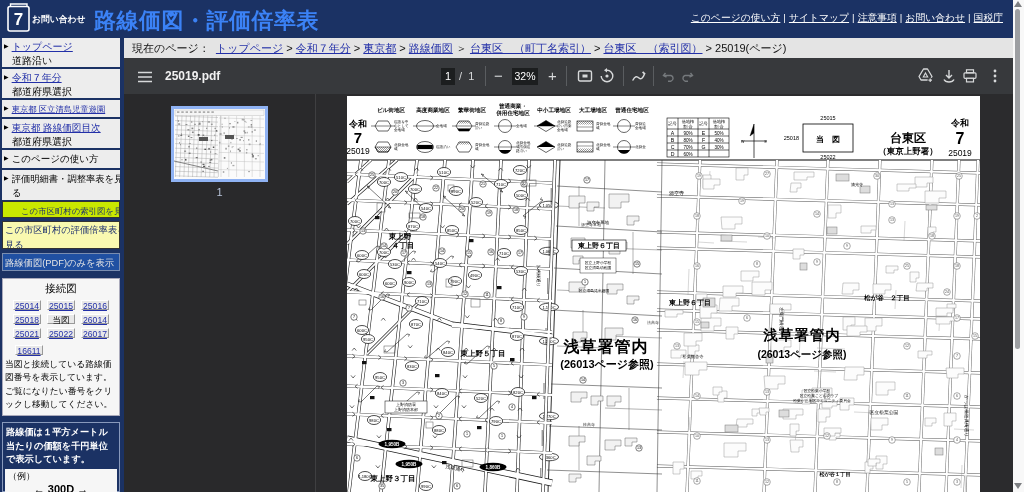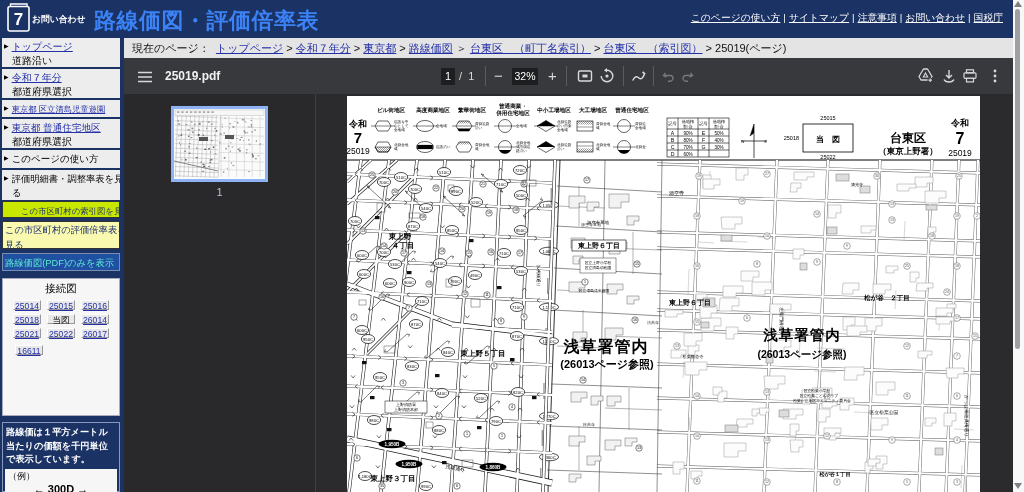--- a/index.html
+++ b/index.html
@@ -13,30 +13,31 @@
       <path d="M3.5,3.5 L3.5,1 L20,1 L20,3.5" fill="none" stroke="#fff" stroke-width="1.4"></path>
       <text x="11.5" y="22" font-size="17" font-weight="bold" fill="#fff" text-anchor="middle">7</text>
     </svg></div>
 <div class="abs" style="left:32px;top:14px;color:#fff;font-size:8.8px;font-weight:bold">お問い合わせ</div>
 <div class="abs" style="left:94px;top:6px;color:#3b82f6;font-size:22px;font-weight:bold;letter-spacing:0.5px">路線価図・評価倍率表</div>
 <div class="abs" style="right:21px;top:12px;color:#fff;font-size:9.8px;font-weight:normal"><a style="color:#fff">このページの使い方</a><span style="padding:0 3px">|</span><a style="color:#fff">サイトマップ</a><span style="padding:0 3px">|</span><a style="color:#fff">注意事項</a><span style="padding:0 3px">|</span><a style="color:#fff">お問い合わせ</a><span style="padding:0 3px">|</span><a style="color:#fff">国税庁</a></div>
 <div class="abs" style="left:0;top:38px;width:124px;height:454px;background:#1b3264"></div>
 <div class="abs" style="left:2px;top:38px;width:118px;height:29px;background:#ededed;color:#000;line-height:12.4px;padding:1px 1px 0 2px;white-space:nowrap;overflow:hidden;"><span style="font-size:6px;vertical-align:2px;color:#000;margin-right:3px">▶</span><a style="color:#2330a8;font-size:10px">トップページ</a><br><span style="padding-left:8px;font-size:10px">道路沿い</span></div>
 <div class="abs" style="left:2px;top:69px;width:118px;height:29px;background:#ededed;color:#000;line-height:12.4px;padding:1px 1px 0 2px;white-space:nowrap;overflow:hidden;"><span style="font-size:6px;vertical-align:2px;color:#000;margin-right:3px">▶</span><a style="color:#2330a8;font-size:10px">令和７年分</a><br><span style="padding-left:8px;font-size:10px">都道府県選択</span></div>
 <div class="abs" style="left:2px;top:100px;width:118px;height:17px;background:#ededed;color:#000;line-height:12.4px;padding:1px 1px 0 2px;white-space:nowrap;overflow:hidden;line-height:12px"><span style="font-size:6px;vertical-align:2px;color:#000;margin-right:3px">▶</span><a style="color:#2330a8;font-size:8.3px">東京都 区立清島児童遊園</a></div>
-<div class="abs" style="left:2px;top:119px;width:118px;height:29px;background:#ededed;color:#000;line-height:12.4px;padding:1px 1px 0 2px;white-space:nowrap;overflow:hidden;"><span style="font-size:6px;vertical-align:2px;color:#000;margin-right:3px">▶</span><a style="color:#2330a8;font-size:9.6px">東京都 普通住宅地区</a><br><span style="padding-left:8px;font-size:10px">都道府県選択</span></div>
+<div class="abs" style="left:2px;top:119px;width:118px;height:29px;background:#ededed;color:#000;line-height:12.4px;padding:1px 1px 0 2px;white-space:nowrap;overflow:hidden;"><span style="font-size:6px;vertical-align:2px;color:#000;margin-right:3px">▶</span><a style="color:#2330a8;font-size:9.6px">東京都 路線価図目次</a><br><span style="padding-left:8px;font-size:10px">都道府県選択</span></div>
 <div class="abs" style="left:2px;top:150px;width:118px;height:18px;background:#ededed;color:#000;line-height:12.4px;padding:1px 1px 0 2px;white-space:nowrap;overflow:hidden;"><span style="font-size:6px;vertical-align:2px;color:#000;margin-right:3px">▶</span><span style="padding-left:0px;font-size:9.5px">このページの使い方</span></div>
 <div class="abs" style="left:2px;top:170px;width:118px;height:30px;background:#ededed;color:#000;line-height:12.4px;padding:1px 1px 0 2px;white-space:nowrap;overflow:hidden;line-height:12px"><span style="font-size:6px;vertical-align:2px;color:#000;margin-right:3px">▶</span><span style="padding-left:0px;font-size:9.3px">評価明細書・調整率表を見</span><br><span style="padding-left:8px;font-size:9.3px">る</span></div>
 <div class="abs" style="left:2px;top:201px;width:118px;height:17px;background:#c9e800;color:#000;line-height:12.4px;padding:1px 1px 0 18px;white-space:nowrap;overflow:hidden;border:1px solid #333;padding-top:1px"><span style="font-size:8.4px;color:#1c2f6e">この市区町村の索引図を見る</span></div>
 <div class="abs" style="left:2px;top:221px;width:118px;height:28px;background:#f9f9b0;color:#000;line-height:12.4px;padding:1px 1px 0 2px;white-space:nowrap;overflow:hidden;border:1px solid #333;padding-top:0;line-height:12.5px"><span style="font-size:9.3px;color:#1c2f6e">この市区町村の評価倍率表を</span><br><span style="font-size:9.3px;color:#1c2f6e">見る</span></div>
-<div class="abs" style="left:2px;top:253px;width:118px;height:18px;background:#2050a2;color:#5eead4;line-height:12.4px;padding:1px 1px 0 2px;white-space:nowrap;overflow:hidden;border:1px solid #7a8db0;padding-top:1px"><span style="padding-left:0px;font-size:9.3px">路線価図(PDF)のみを表示</span></div>
+<div class="abs" style="left:2px;top:253px;width:118px;height:18px;background:#2050a2;color:#e5e5e5;line-height:12.4px;padding:1px 1px 0 2px;white-space:nowrap;overflow:hidden;border:1px solid #7a8db0;padding-top:1px"><span style="padding-left:0px;font-size:9.3px">路線価図(PDF)のみを表示</span></div>
 <div class="abs" style="left:2px;top:278px;width:118px;height:138px;background:#f6f6f6;border:1px solid #aab;padding:1px;overflow:hidden">
     <div style="text-align:center;font-size:10.5px;margin:2px 0 3px">接続図</div>
     <div style="text-align:center;font-size:0;line-height:14px"><span style="display:inline-block;width:28px;height:10px;background:#e8e8e8;border:1px solid #999;border-top-color:#fff;border-left-color:#fff;text-align:center;font-size:8.6px;line-height:10px;margin:1px 3px;vertical-align:top"><a style="color:#2330a8">25014</a></span><span style="display:inline-block;width:28px;height:10px;background:#e8e8e8;border:1px solid #999;border-top-color:#fff;border-left-color:#fff;text-align:center;font-size:8.6px;line-height:10px;margin:1px 3px;vertical-align:top"><a style="color:#2330a8">25015</a></span><span style="display:inline-block;width:28px;height:10px;background:#e8e8e8;border:1px solid #999;border-top-color:#fff;border-left-color:#fff;text-align:center;font-size:8.6px;line-height:10px;margin:1px 3px;vertical-align:top"><a style="color:#2330a8">25016</a></span><br><span style="display:inline-block;width:28px;height:10px;background:#e8e8e8;border:1px solid #999;border-top-color:#fff;border-left-color:#fff;text-align:center;font-size:8.6px;line-height:10px;margin:1px 3px;vertical-align:top"><a style="color:#2330a8">25018</a></span><span style="display:inline-block;width:28px;height:10px;background:#e8e8e8;border:1px solid #999;border-top-color:#fff;border-left-color:#fff;text-align:center;font-size:8.6px;line-height:10px;margin:1px 3px;vertical-align:top">当図</span><span style="display:inline-block;width:28px;height:10px;background:#e8e8e8;border:1px solid #999;border-top-color:#fff;border-left-color:#fff;text-align:center;font-size:8.6px;line-height:10px;margin:1px 3px;vertical-align:top"><a style="color:#2330a8">26014</a></span><br><span style="display:inline-block;width:28px;height:10px;background:#e8e8e8;border:1px solid #999;border-top-color:#fff;border-left-color:#fff;text-align:center;font-size:8.6px;line-height:10px;margin:1px 3px;vertical-align:top"><a style="color:#2330a8">25021</a></span><span style="display:inline-block;width:28px;height:10px;background:#e8e8e8;border:1px solid #999;border-top-color:#fff;border-left-color:#fff;text-align:center;font-size:8.6px;line-height:10px;margin:1px 3px;vertical-align:top"><a style="color:#2330a8">25022</a></span><span style="display:inline-block;width:28px;height:10px;background:#e8e8e8;border:1px solid #999;border-top-color:#fff;border-left-color:#fff;text-align:center;font-size:8.6px;line-height:10px;margin:1px 3px;vertical-align:top"><a style="color:#2330a8">26017</a></span><br></div>
     <div style="margin-left:8px;margin-top:3px;font-size:0"><span style="display:inline-block;width:28px;height:10px;background:#e8e8e8;border:1px solid #999;border-top-color:#fff;border-left-color:#fff;text-align:center;font-size:8.6px;line-height:10px;margin:1px 3px;vertical-align:top"><a style="color:#2330a8">16611</a></span></div>
+    <div style="font-size:8.8px;line-height:13.4px;margin-top:2px;padding-left:1px">当図と接続している路線価図番号を表示しています。ご覧になりたい番号をクリックし移動してください。</div>
   </div>
 <div class="abs" style="left:2px;top:422px;width:118px;height:70px;background:#1b3264;border:1px solid #8899bb;color:#fff;font-size:9.2px;font-weight:bold;line-height:13.5px;padding:3px 2px 0 3px">路線価は１平方メートル当たりの価額を千円単位で表示しています。</div>
 <div class="abs" style="left:5px;top:469px;width:112px;height:23px;background:#f6f6f6;color:#000;font-size:9px;padding:1px 3px">（例）<div style="text-align:center;font-size:11px;font-weight:bold;margin-top:0px">←  300D  →</div></div>
 <div class="abs" style="left:124px;top:38px;width:889px;height:20px;background:#e4e4e4;color:#111;font-size:11px;line-height:20px;padding-left:8px;white-space:nowrap">現在のページ：&nbsp;&nbsp;<a style="color:#2330a8">トップページ</a> &gt; <a style="color:#2330a8">令和７年分</a> &gt; <a style="color:#2330a8">東京都</a> &gt; <a style="color:#2330a8">路線価図</a> ＞ <a style="color:#2330a8">台東区　（町丁名索引）</a> &gt; <a style="color:#2330a8">台東区　（索引図）</a> &gt; 25019(ページ)</div>
 <div class="abs" style="left:124px;top:58px;width:889px;height:36px;background:#37393c"></div>
 <div class="abs" style="left:137px;top:70px"><svg width="16" height="14" viewBox="0 0 16 14">
       <path d="M1,2.5 h14 M1,7 h14 M1,11.5 h14" stroke="#d7d9da" stroke-width="1.6"></path>
     </svg></div>
 <div class="abs" style="left:165px;top:69px;color:#f1f1f1;font-size:12px;font-weight:bold">25019.pdf</div>
 <div class="abs" style="left:441px;top:68px;width:14px;height:17px;background:#1c1e1f;color:#fff;font-size:11px;text-align:center;line-height:17px">1</div>

